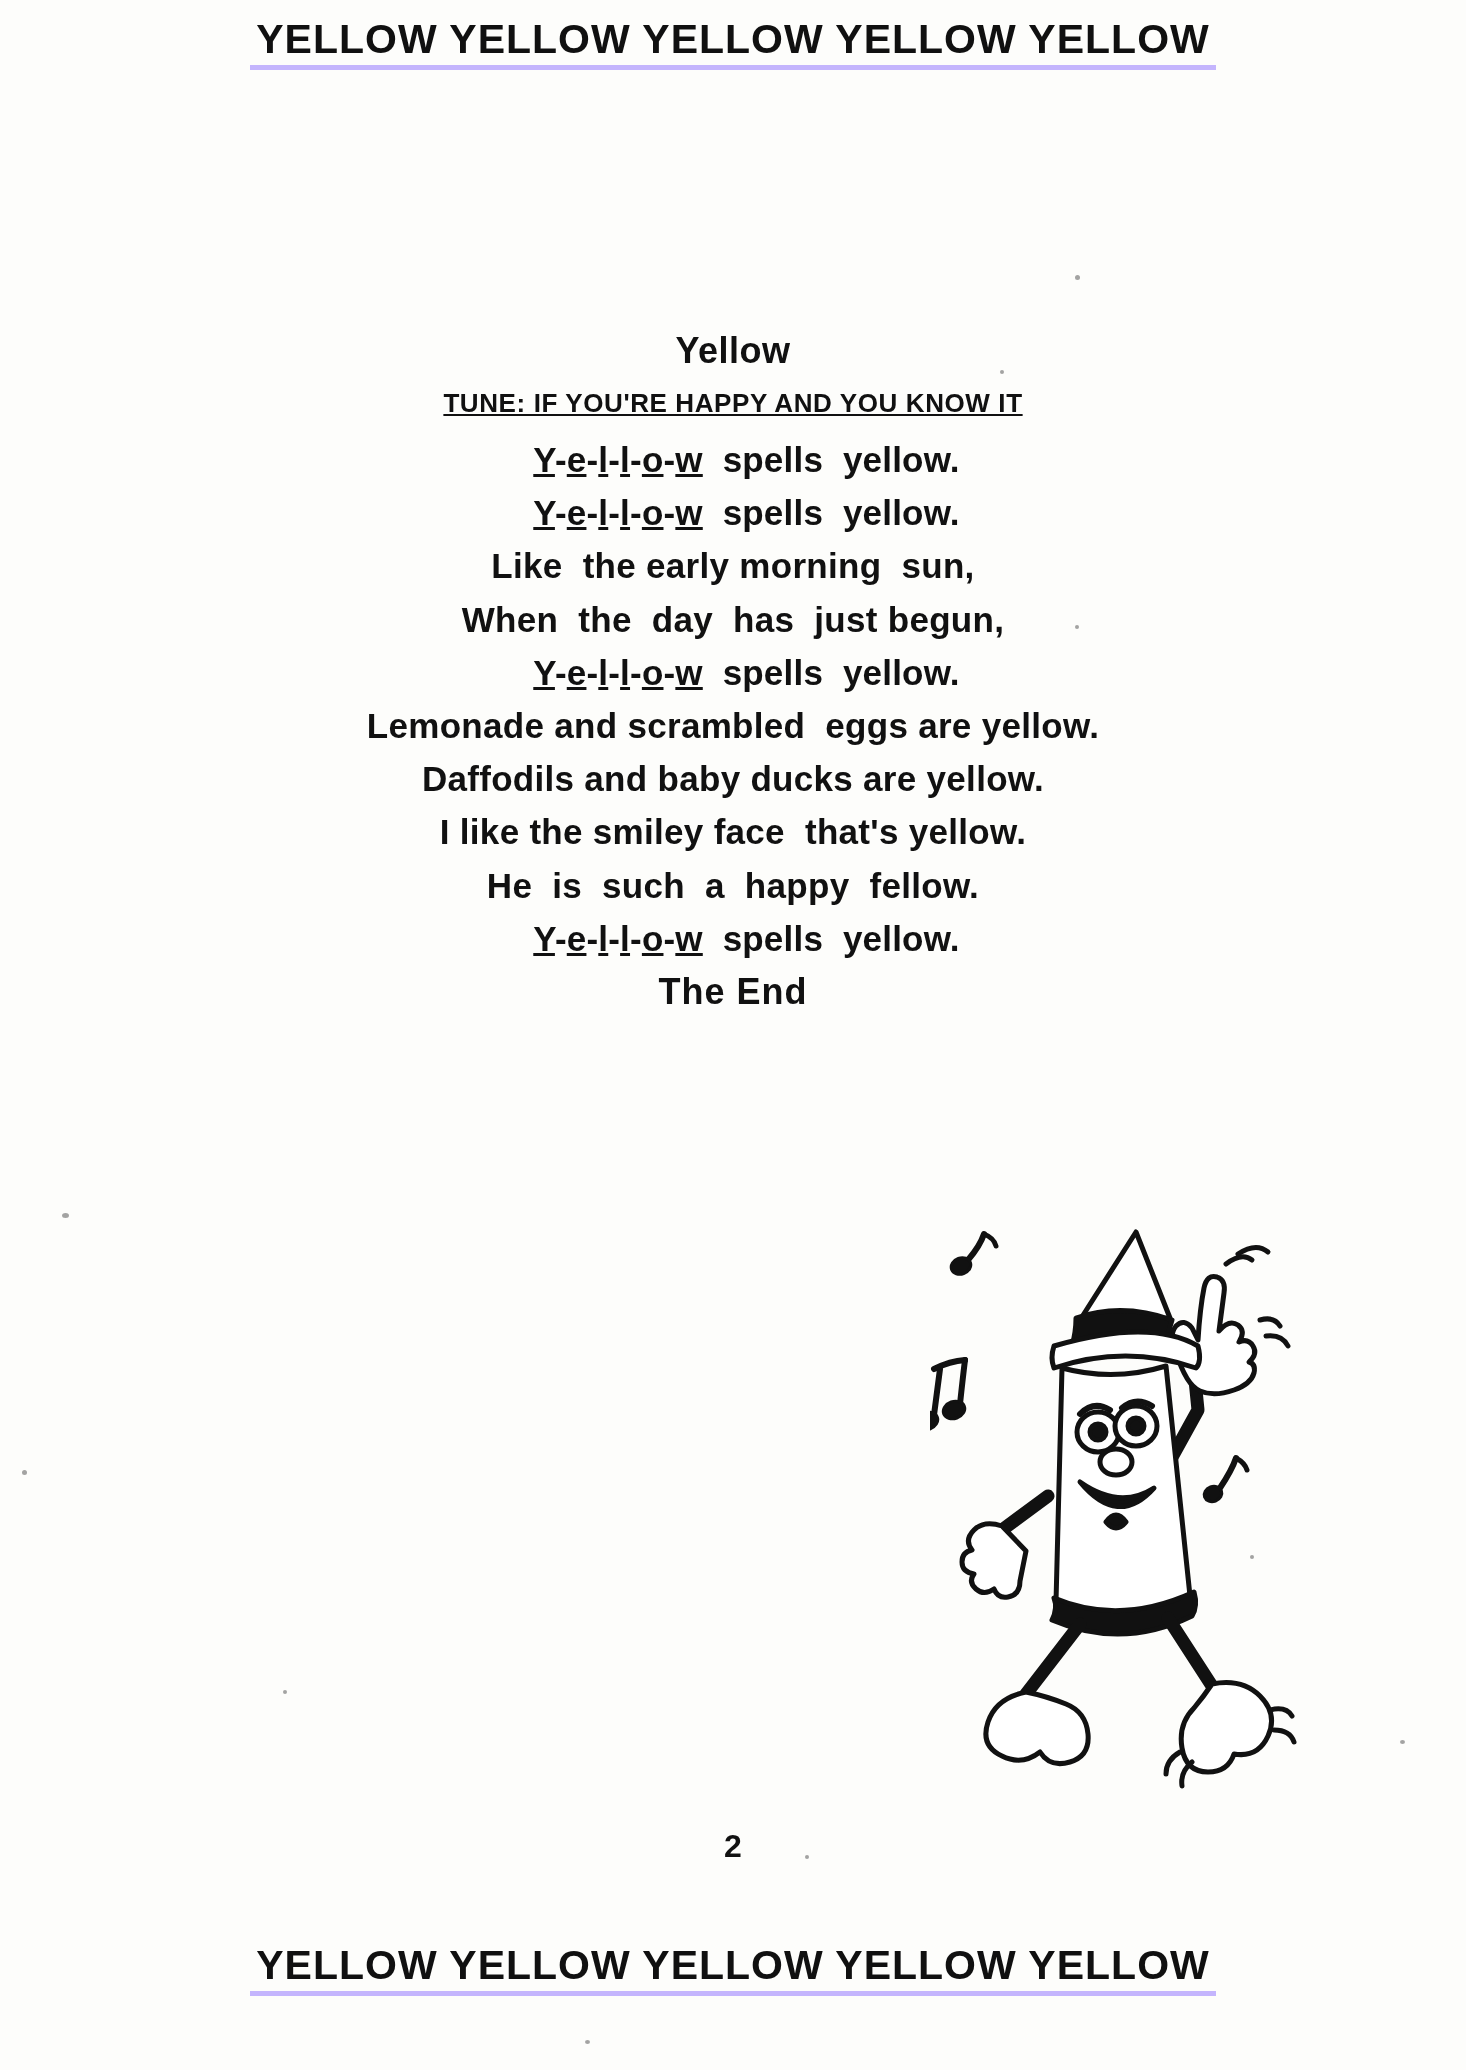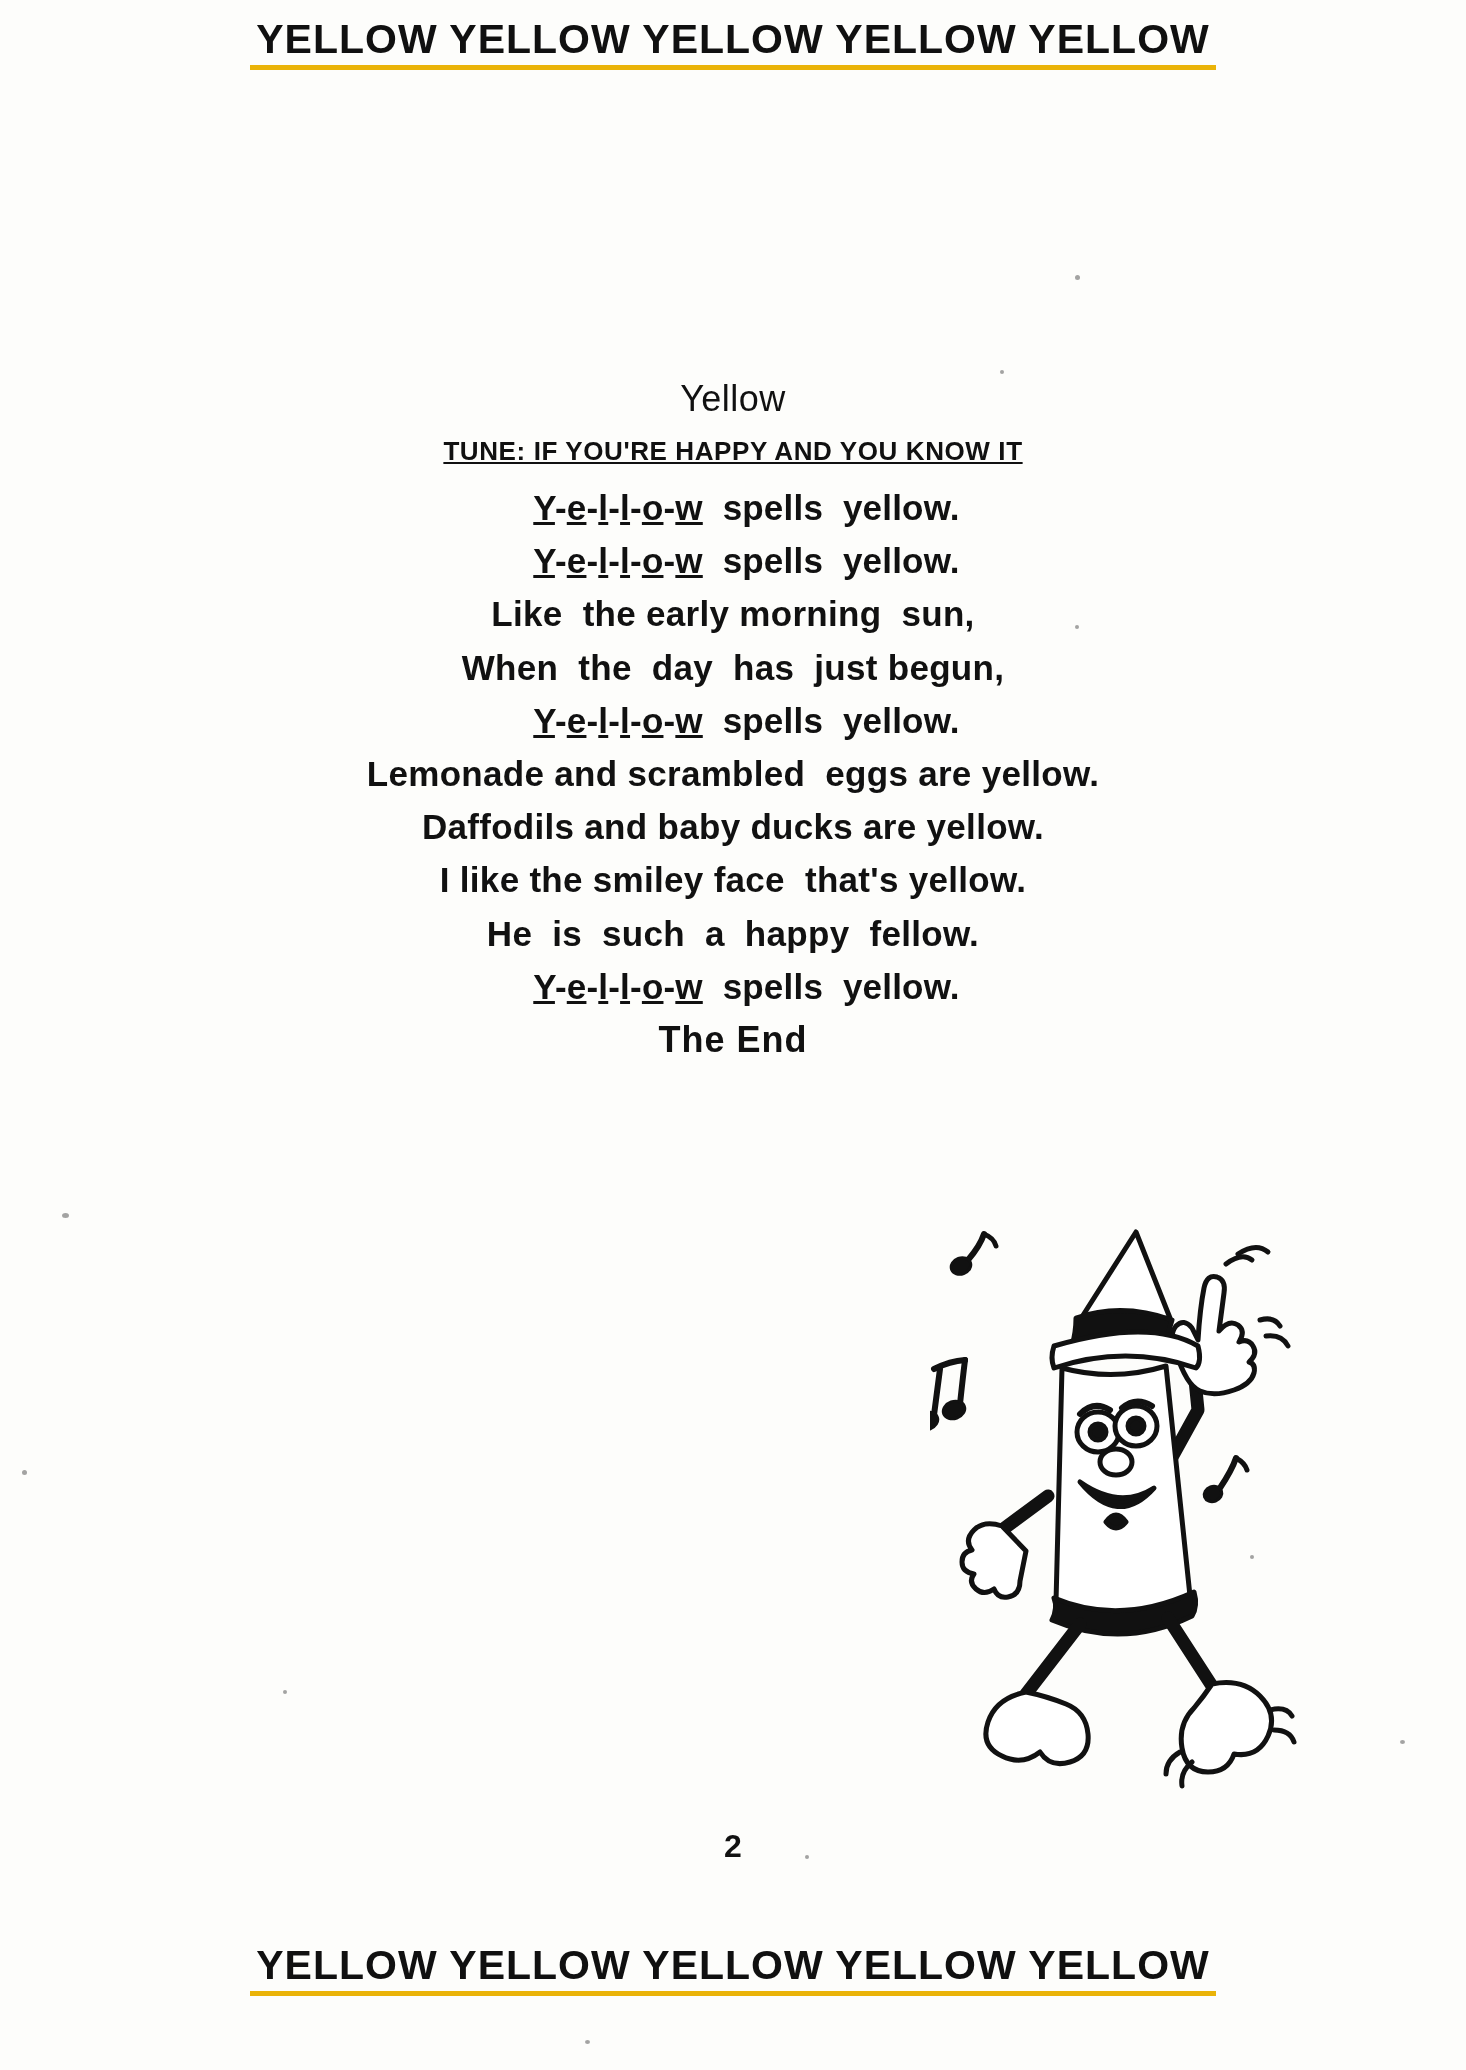--- a/index.html
+++ b/index.html
@@ -36,41 +36,40 @@
     left: 0;
     width: 100%;
     text-align: center;
     font-weight: bold;
     letter-spacing: 1px;
     color: #101010;
     font-size: 41px;
   }
   .banner .inner {
     display: inline-block;
-    border-bottom: 5px solid #eab308;
+    border-bottom: 5px solid #c4b5fd;
     padding: 0 6px 3px 6px;
     line-height: 1.1;
   }
   #banner-top { top: 16px; }
   #banner-bottom { top: 1942px; }
 
   
   .song {
     position: absolute;
     left: 0;
     top: 330px;
     width: 100%;
     text-align: center;
   }
   .song-title {
     font-size: 36px;
-    font-weight: normal;
+    font-weight: bold;
     letter-spacing: .5px;
     margin-bottom: 16px;
-    margin-top: 48px;
   }
   .tune {
     font-size: 26px;
     font-weight: bold;
     letter-spacing: .6px;
     margin-bottom: 14px;
     text-decoration: underline;
   }
 
   .lyric {

